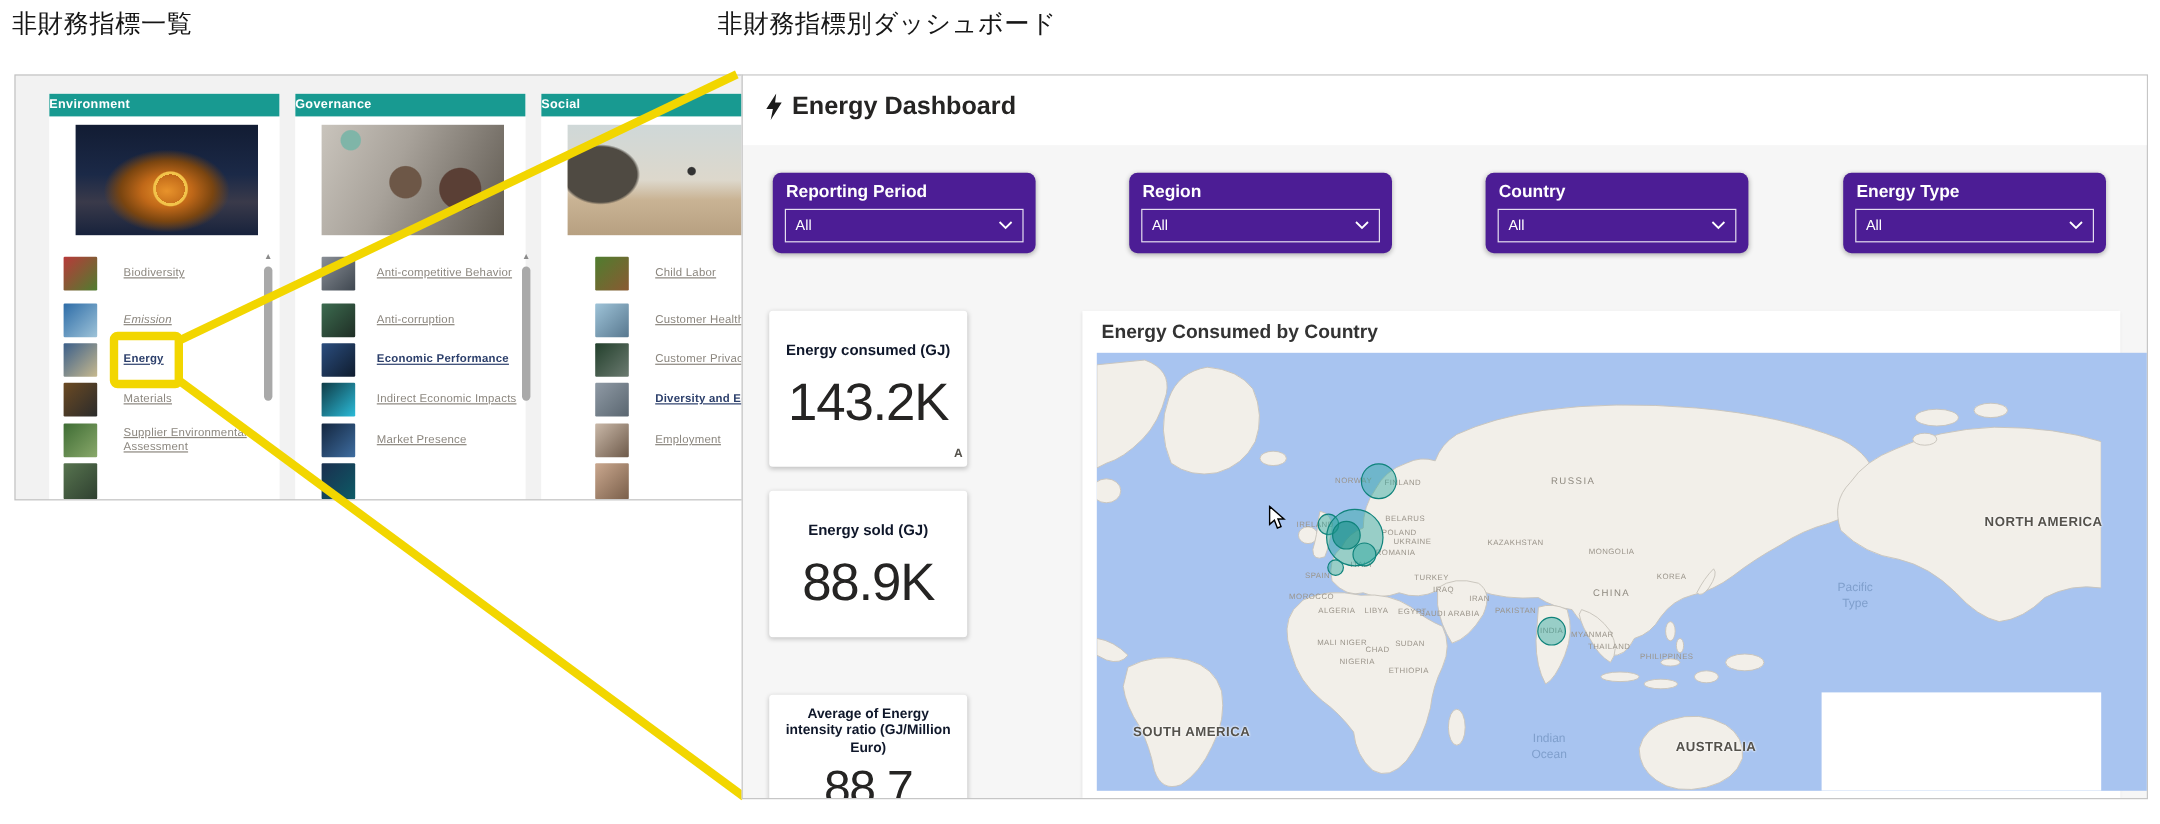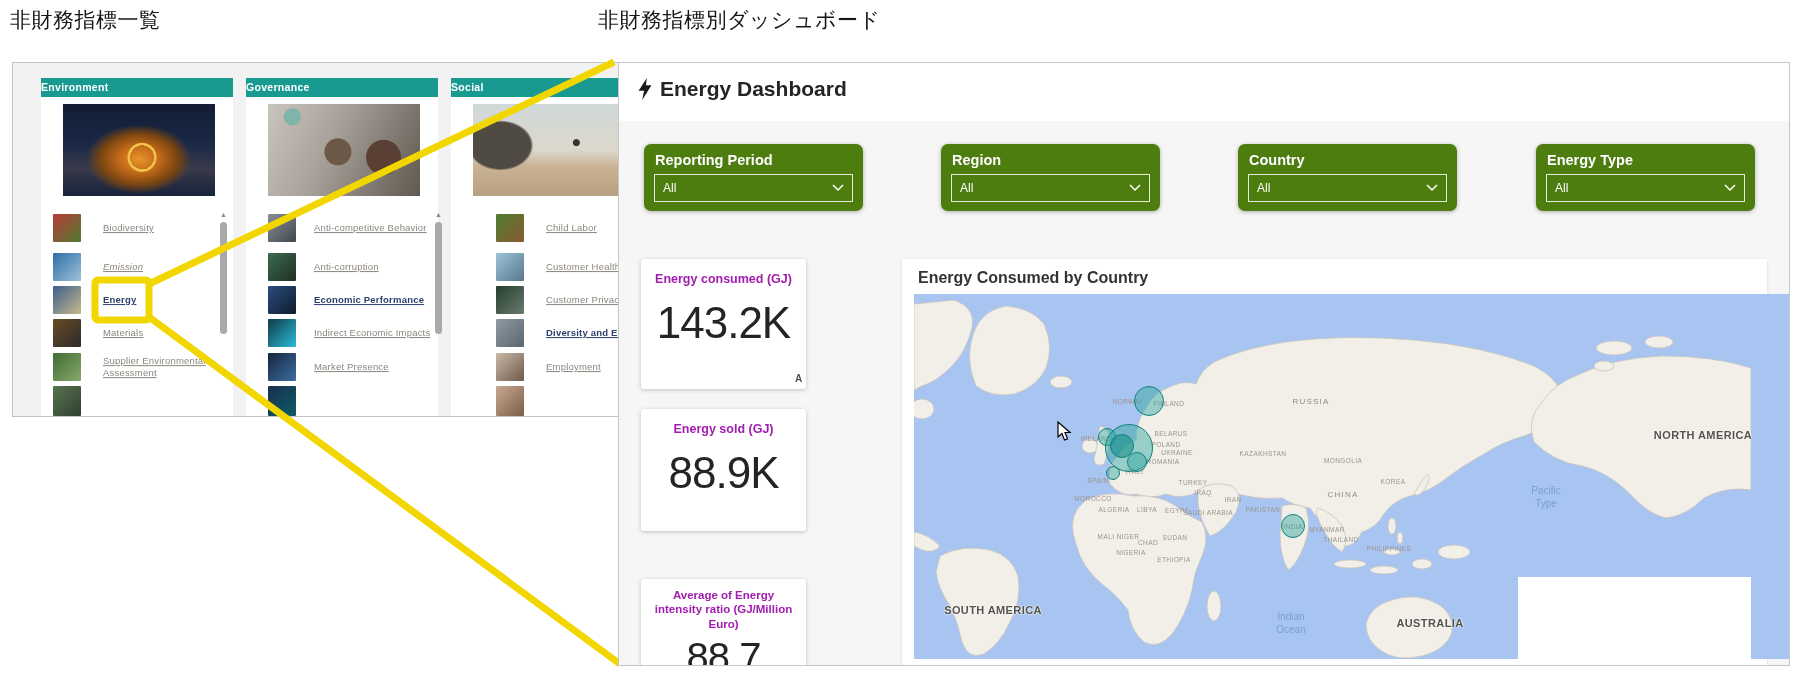--- a/index.html
+++ b/index.html
@@ -51,30 +51,30 @@
   #dash{position:absolute;left:618px;top:62px;width:1172px;height:604px;background:#F6F6F6;
         border:1px solid #C6C6C6;z-index:10;overflow:hidden;box-sizing:border-box;}
   #dash-head{position:absolute;left:0;top:0;width:100%;height:58px;background:#fff;}
   #dash-title{position:absolute;left:18px;top:14px;font-size:21px;font-weight:bold;color:#252423;
               display:flex;align-items:center;gap:7px;}
   #refresh{position:absolute;right:14px;top:8px;display:flex;align-items:center;gap:10px;}
   #refresh-label{font-size:11px;font-weight:bold;color:#44546A;text-align:center;line-height:1.25;}
   #refresh-value{background:#fff;box-shadow:0 1px 5px rgba(0,0,0,.3);padding:7px 12px;
                  font-size:20px;color:#252423;white-space:nowrap;}
 
-  .filter-card{position:absolute;top:81px;width:219px;height:67px;background:#4d7c0f;
+  .filter-card{position:absolute;top:81px;width:219px;height:67px;background:#4c1d95;
                border-radius:7px;box-shadow:0 1px 4px rgba(0,0,0,.3);color:#fff;}
   .filter-label{font-size:14.5px;font-weight:bold;margin:8px 0 0 11px;}
   .filter-select{margin:6px 10px 0;height:26px;border:1px solid rgba(255,255,255,.85);
                  display:flex;align-items:center;justify-content:space-between;
                  padding:0 8px;font-size:12px;}
 
   .kpi{position:absolute;left:22px;width:165px;background:#fff;border-radius:3px;
        box-shadow:0 1px 4px rgba(0,0,0,.22);text-align:center;overflow:hidden;}
-  .kpi-label{font-size:12.5px;font-weight:bold;color:#a21caf;padding:13px 8px 0;line-height:1.25;}
+  .kpi-label{font-size:12.5px;font-weight:bold;color:#0f172a;padding:26px 8px 0;line-height:1.25;}
   .kpi-value{font-size:44px;color:#252423;letter-spacing:-1px;margin-top:10px;}
   #kpi-0{top:196px;height:130px;}
   #kpi-1{top:346px;height:122px;}
   #kpi-2{top:516px;height:110px;}
   #kpi-2 .kpi-label{font-size:11.5px;padding-top:9px;}
   #kpi-2 .kpi-value{font-size:40px;margin-top:4px;}
 
   #map-card{position:absolute;left:283px;top:196px;width:865px;height:406px;background:#fff;
             box-shadow:0 1px 3px rgba(0,0,0,.12);}
   #map-title{position:absolute;left:16px;top:10px;font-size:16px;font-weight:bold;color:#333;}

